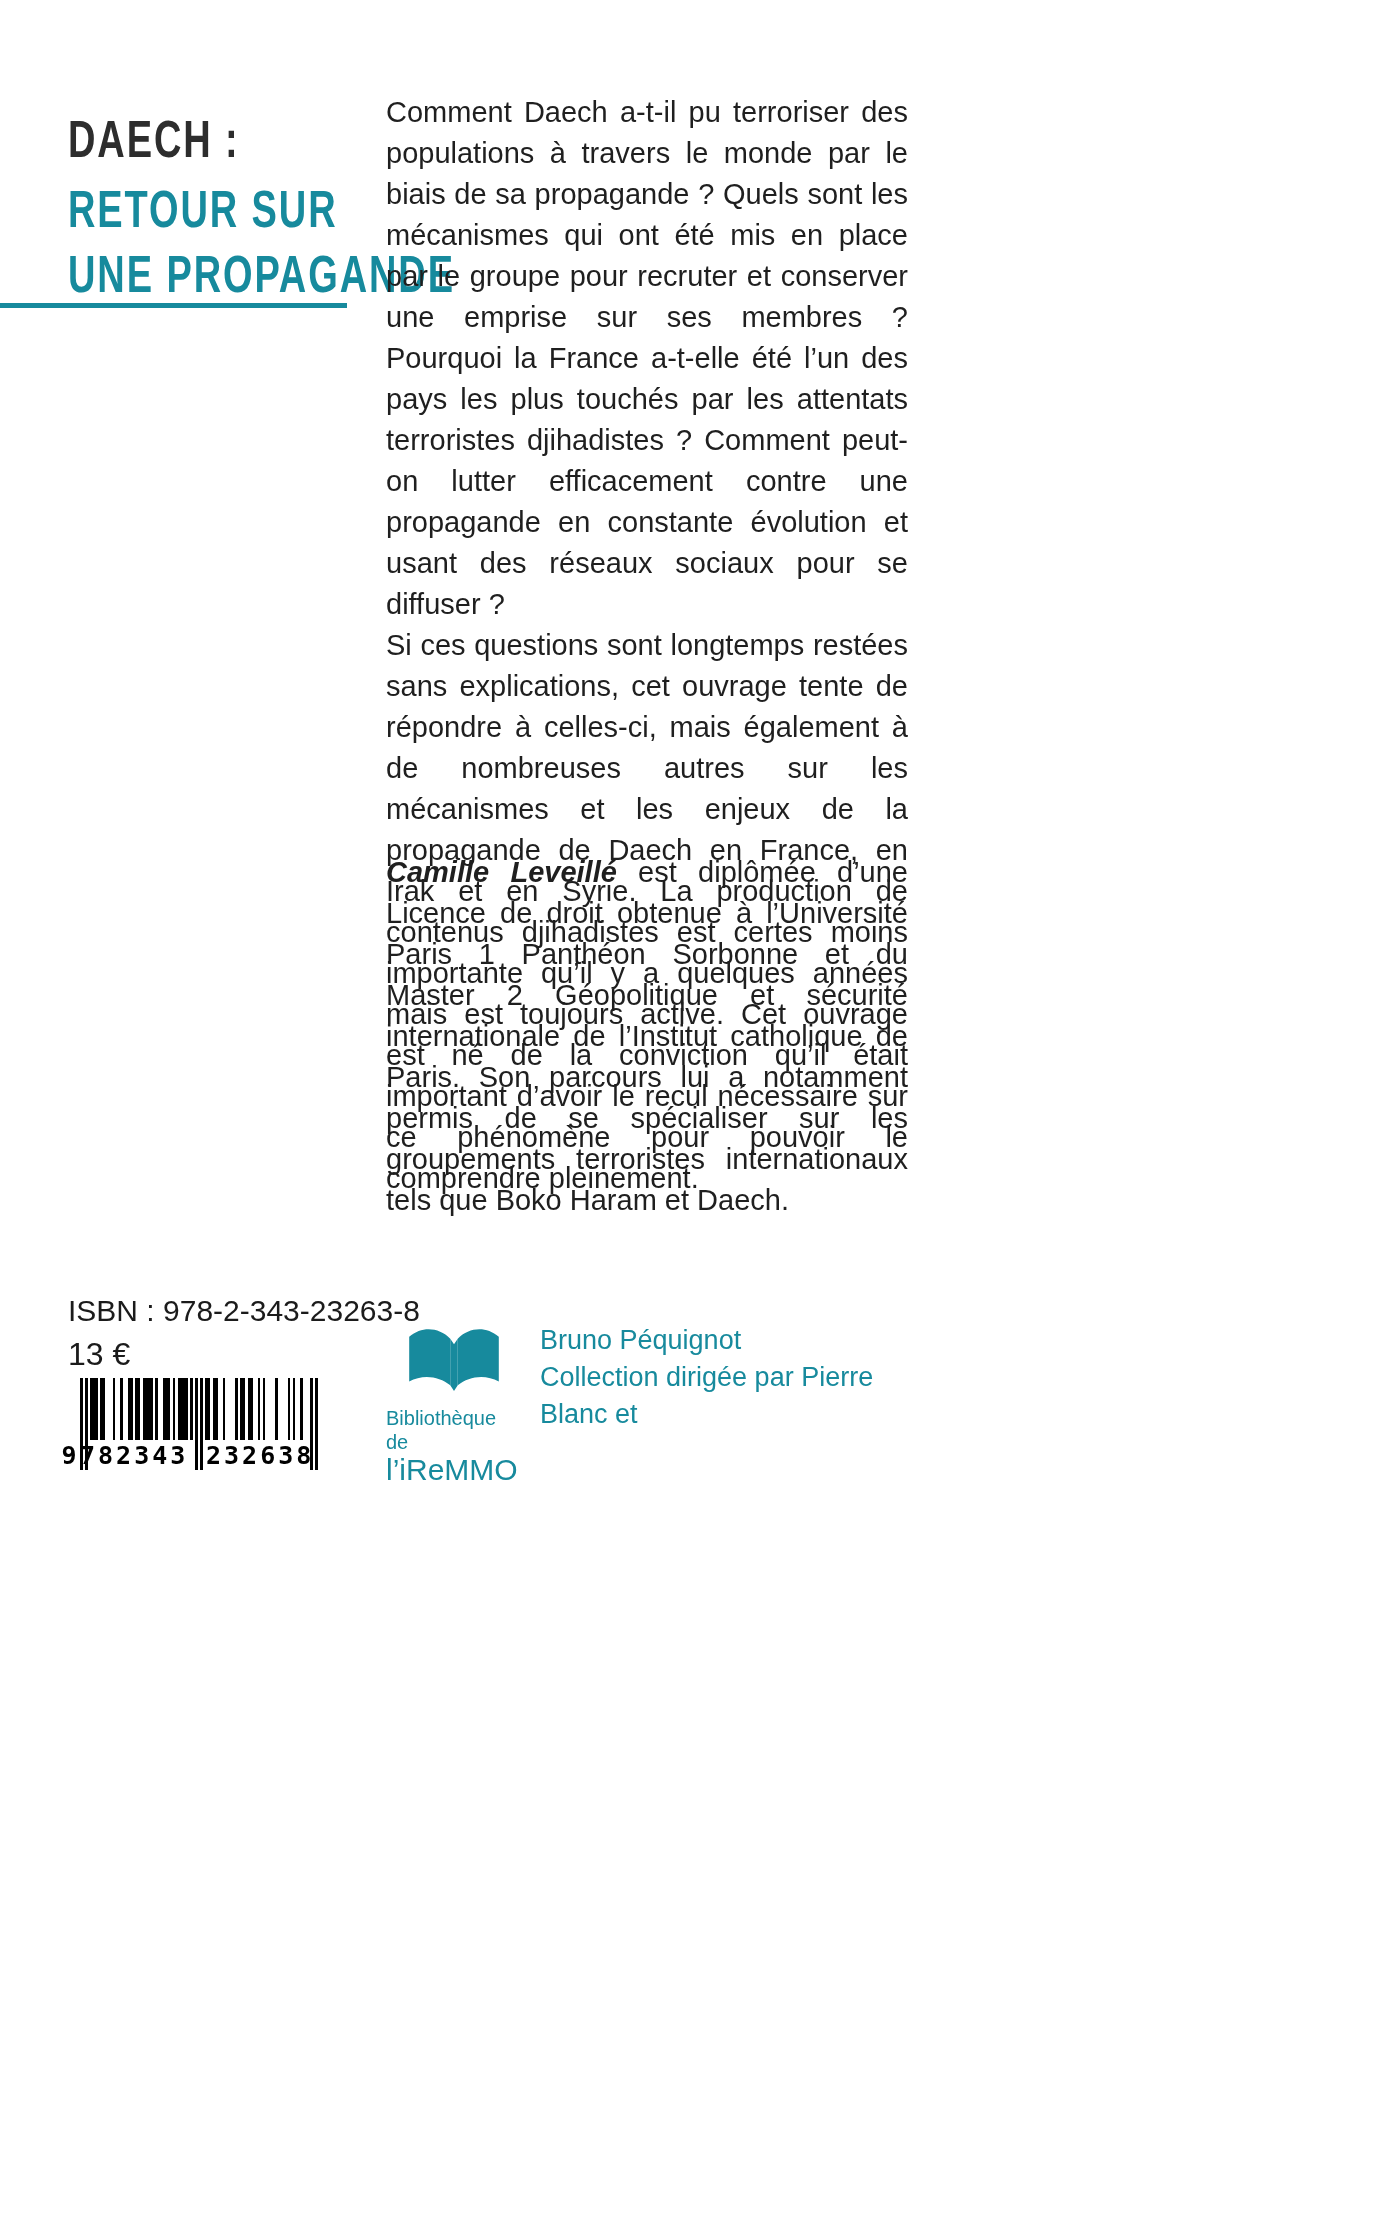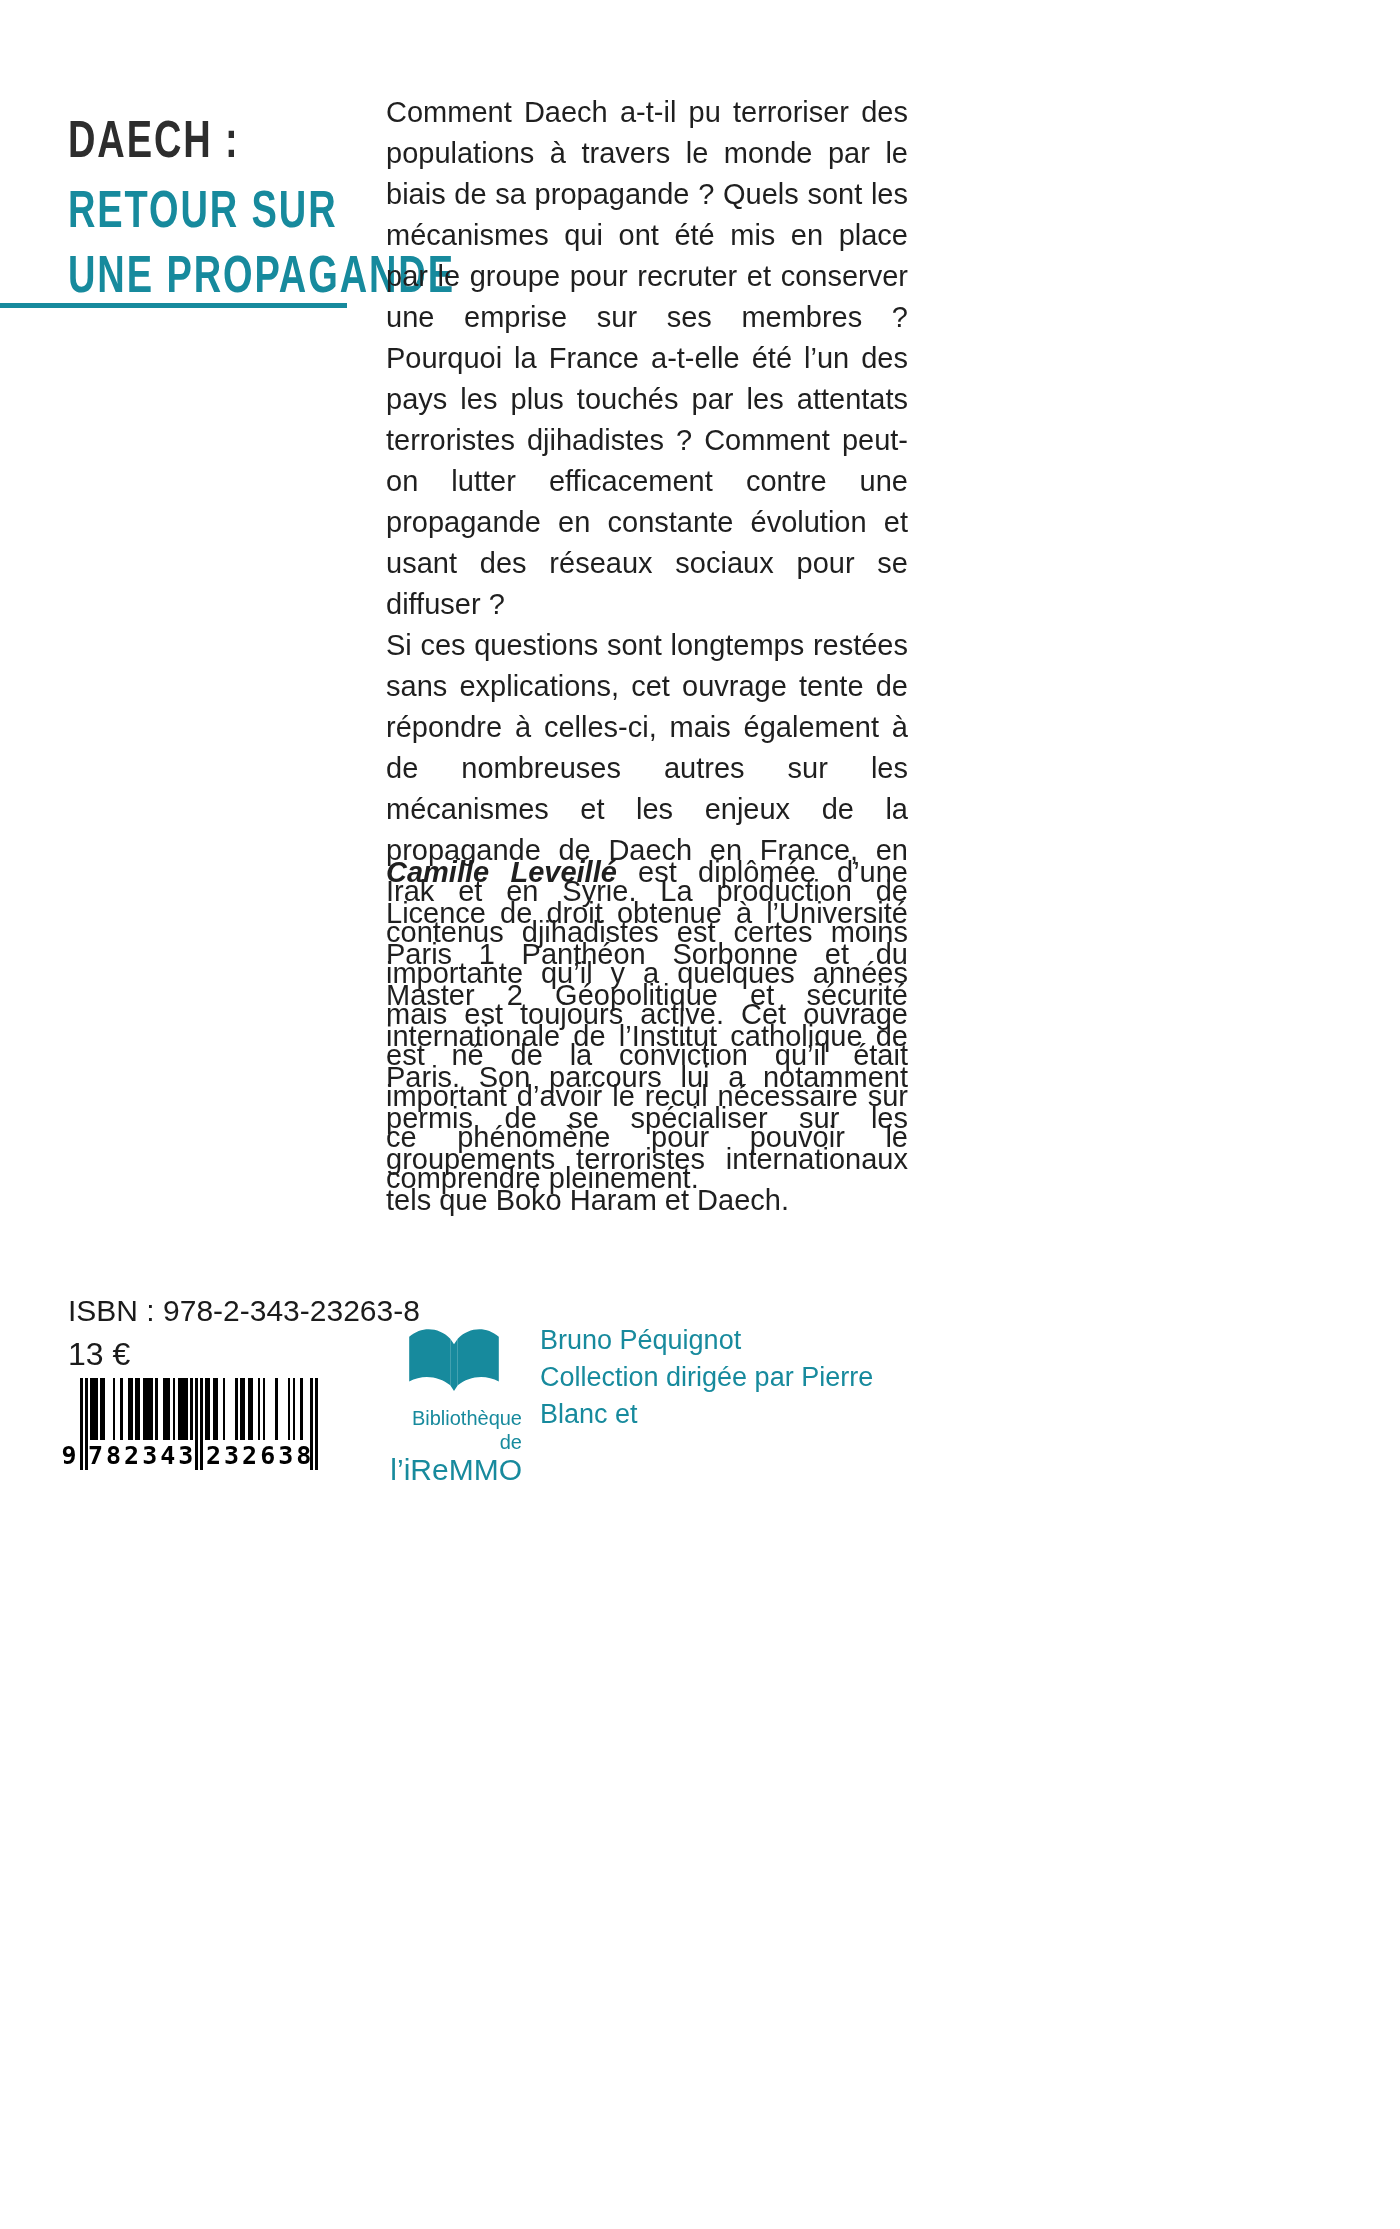--- a/index.html
+++ b/index.html
@@ -48,26 +48,26 @@
   .barcode{position:absolute;left:60px;top:1378px;width:262px;height:92px;}
   .barcode svg{position:absolute;left:20px;top:0;width:238px;height:92px;}
   .barcode svg rect{fill:#000;}
   .bc-digit{
     position:absolute;bottom:0;
     font-family:"DejaVu Sans Mono", monospace;
     font-weight:700;font-size:25px;color:#000;
     letter-spacing:3px;text-align:center;white-space:nowrap;
   }
   .bc-first{left:-2px;width:22px;letter-spacing:0;}
-  .bc-left{left:28px;width:106px;}
+  .bc-left{left:20px;width:106px;}
   .bc-right{left:146px;width:106px;}
 
   .logo{
     position:absolute;left:386px;top:1320px;width:136px;
-    text-align:right;color:#178a9d;
+    text-align:left;color:#178a9d;
   }
   .logo svg{display:block;margin:0 auto;width:112px;height:84px;}
   .logo-line1{font-size:20px;line-height:24px;margin-top:2px;}
   .logo-line2{font-size:30px;line-height:32px;}
 
   .collection{
     position:absolute;left:540px;top:1322px;width:380px;
     font-size:27px;line-height:37px;color:#178a9d;
   }
   .info{

